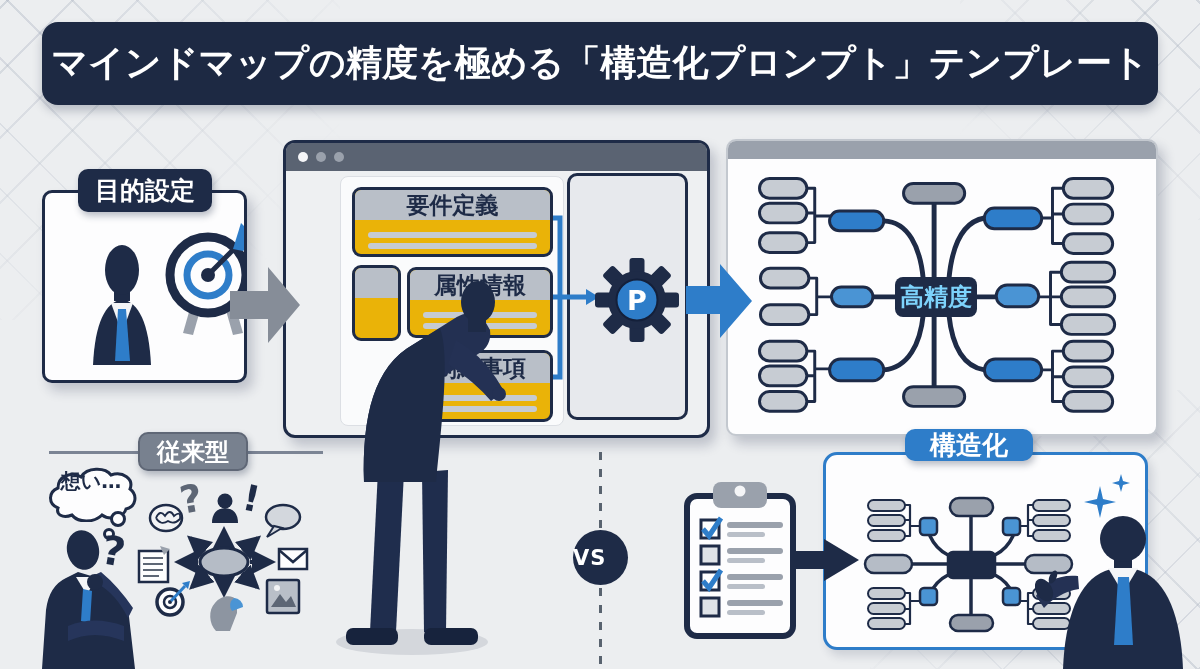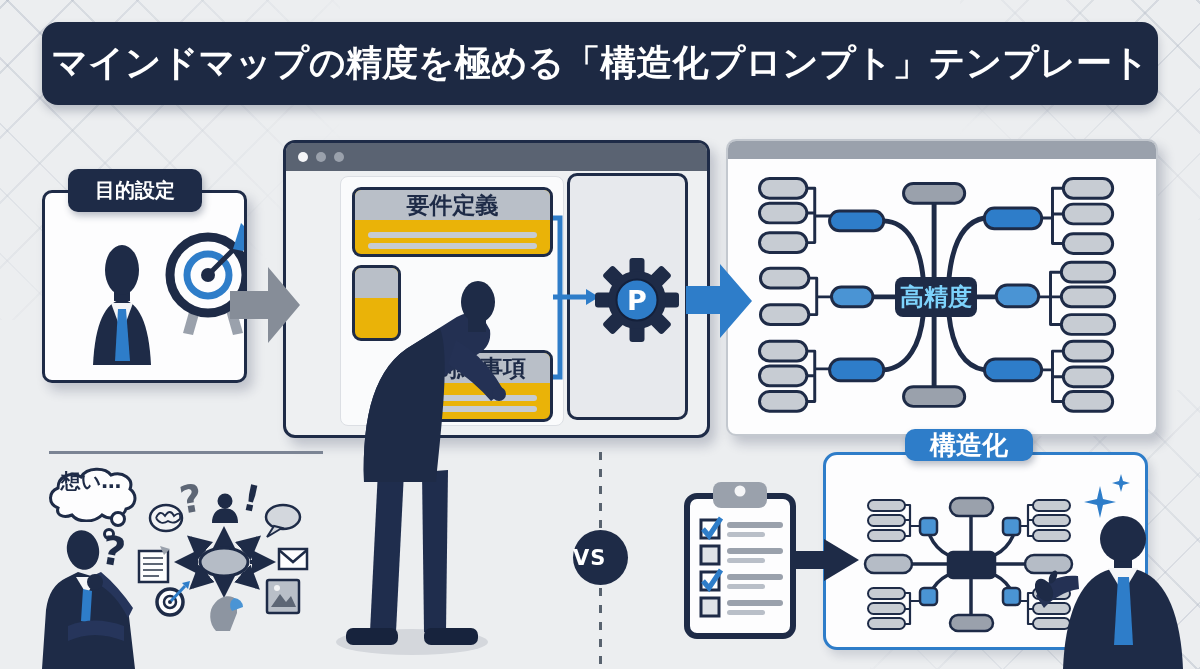--- a/index.html
+++ b/index.html
@@ -66,41 +66,48 @@
     <g>
       <polygon points="146,112 156,114 148,142 138,140" fill="#9aa1ac"></polygon>
       <polygon points="180,114 190,112 198,140 188,142" fill="#9aa1ac"></polygon>
       <circle cx="163" cy="82" r="38" fill="#fdfdfe" stroke="#1e2b47" stroke-width="9"></circle>
       <circle cx="163" cy="82" r="21" fill="#fdfdfe" stroke="#2e7dc9" stroke-width="7"></circle>
       <circle cx="163" cy="82" r="7" fill="#1e2b47"></circle>
       <line x1="165" y1="80" x2="194" y2="51" stroke="#1e2b47" stroke-width="5"></line>
       <polygon points="188,56 196,30 212,46 198,58" fill="#2e7dc9"></polygon>
     </g>
   </svg>
-  <div class="abs pill navy" style="left:68px;top:169px;width:134px;height:43px;font-size:20px;">
+  <div class="abs pill navy" style="left:78px;top:169px;width:134px;height:43px;font-size:25px;">
     <span>目的設定</span>
   </div>
 
   <svg class="abs" style="left:230px;top:265px;z-index:3;" width="72" height="80" viewBox="0 0 72 80">
     <polygon points="0,26 38,26 38,2 70,40 38,78 38,54 0,54" fill="#868d98"></polygon>
   </svg>
 
   <div class="abs browser shadow">
     <div class="bbar">
       <span class="dot" style="background:#f5f6f8;"></span>
       <span class="dot" style="background:#9aa1ac;"></span>
       <span class="dot" style="background:#9aa1ac;"></span>
     </div>
     <div class="abs" style="left:54px;top:33px;width:224px;height:250px;background:#fafbfc;border:1px solid #dcdfe4;border-radius:8px;"></div>
     <div class="pbox" style="left:66px;top:122px;width:49px;height:76px;">
       <div class="hd"></div>
     </div>
     <div class="pbox" style="left:66px;top:44px;width:201px;height:70px;">
       <div class="hd">
           <span>要件定義</span>
+        </div>
+      <div class="bar" style="top:42px;"></div>
+      <div class="bar" style="top:53px;"></div>
+    </div>
+    <div class="pbox" style="left:121px;top:124px;width:146px;height:71px;">
+      <div class="hd">
+          <span>属性情報</span>
         </div>
       <div class="bar" style="top:42px;"></div>
       <div class="bar" style="top:53px;"></div>
     </div>
     <div class="pbox" style="left:121px;top:207px;width:146px;height:72px;">
       <div class="hd">
           <span>制約事項</span>
         </div>
       <div class="bar" style="top:42px;"></div>
       <div class="bar" style="top:53px;"></div>
@@ -198,20 +205,23 @@
     <rect x="94" y="368" width="54" height="17" rx="7" fill="#17233d"></rect>
     <path d="M34,222 C32,156 44,106 84,84 L122,60 Q140,48 152,56 L160,70 Q162,86 148,94 L114,116 C98,142 90,182 106,222 Z" fill="#233052"></path>
     <path d="M34,222 C32,156 44,106 84,84 L110,68 C120,96 112,160 106,222 Z" fill="#1e2b47"></path>
     <path d="M126,80 Q150,94 166,118 L174,131 L161,141 Q145,122 118,104 Z" fill="#243154"></path>
     <circle cx="169" cy="134" r="7" fill="#243154"></circle>
     <ellipse cx="148" cy="42" rx="17" ry="21" fill="#1e2b47"></ellipse>
     <rect x="138" y="58" width="18" height="14" fill="#1e2b47"></rect>
   </svg>
 
   <div class="abs hline"></div>
+  <div class="abs pill grayp" style="left:138px;top:432px;width:110px;height:39px;font-size:24px;border:2px solid #5f6776;">
+    <span>従来型</span>
+  </div>
 
   <svg class="abs" style="left:44px;top:464px;z-index:3;" width="94" height="58" viewBox="0 0 94 58">
     <path d="M14,44 C4,40 4,28 14,24 C14,12 28,7 37,13 C43,3 61,3 67,11 C79,7 90,15 86,25 C94,31 92,43 82,45 C80,53 66,57 58,51 C50,59 34,59 28,51 C18,55 12,50 14,44 Z" fill="#fdfdfe" stroke="#1e2b47" stroke-width="3"></path>
   </svg>
   <div class="abs" style="left:44px;top:468px;width:94px;text-align:center;font-weight:700;font-size:20px;z-index:4;">
     <span>想い…</span>
   </div>
   <svg class="abs" style="left:100px;top:510px;z-index:3;" width="30" height="32" viewBox="0 0 30 32">
     <circle cx="18" cy="9" r="6.5" fill="#fdfdfe" stroke="#1e2b47" stroke-width="3"></circle>
     <circle cx="9" cy="24" r="4.5" fill="#fdfdfe" stroke="#1e2b47" stroke-width="3"></circle>

